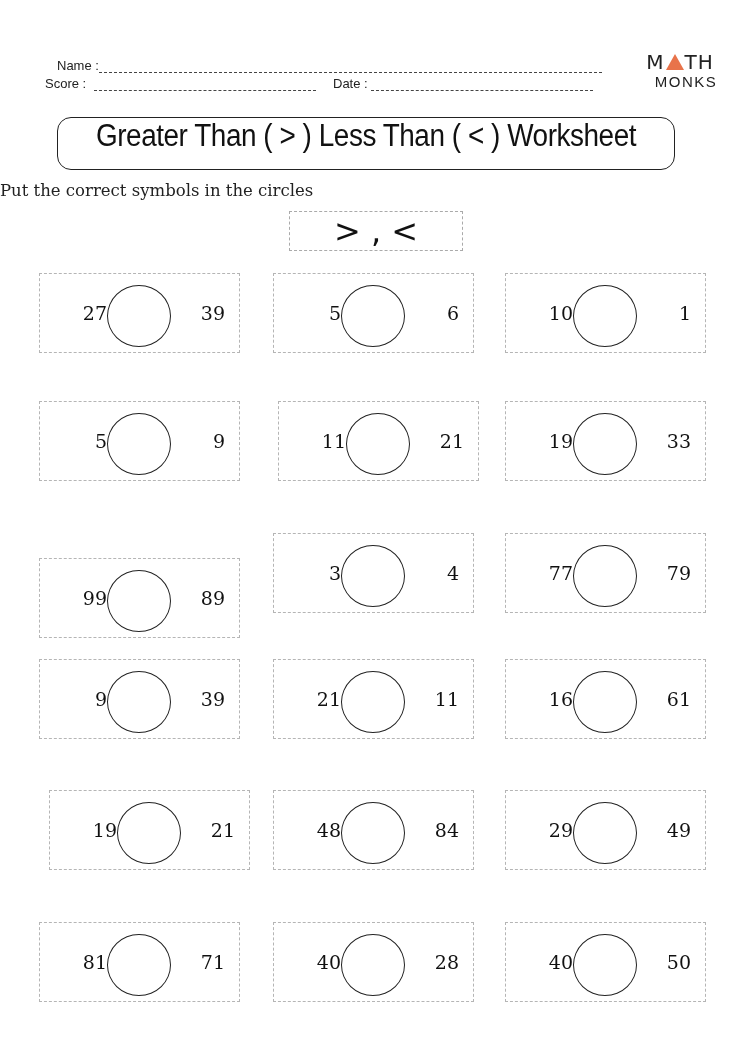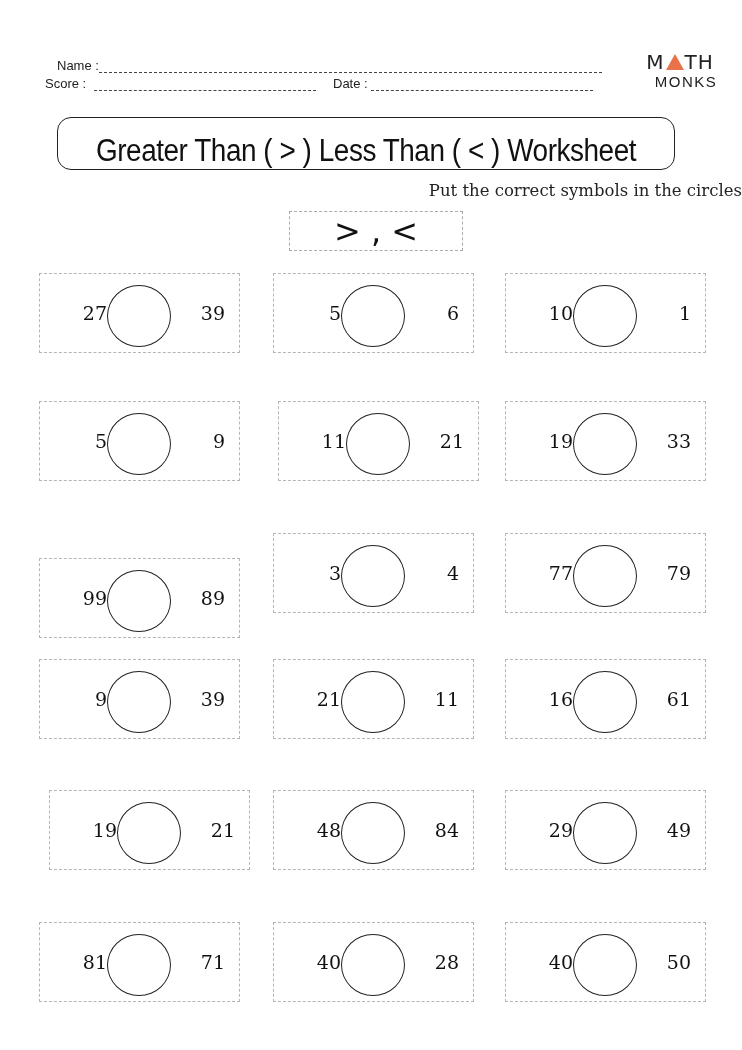--- a/index.html
+++ b/index.html
@@ -3,23 +3,23 @@
 <meta charset="utf-8">
 <style>
   html, body { margin:0; padding:0; background:#ffffff; }
   body { width:742px; height:1050px; position:relative; overflow:hidden; font-family:"Liberation Sans", sans-serif; color:#1a1a1a; }
   .hdr-line { position:absolute; font-size:13px; color:#222; font-family:"Liberation Sans", sans-serif; }
   .dash { display:inline-block; border-bottom:1px dashed #444; vertical-align:bottom; height:10px; }
   .logo { position:absolute; left:640px; top:52px; width:80px; text-align:center; }
   .logo-main { font-size:20px; letter-spacing:1px; color:#222; font-family:"DejaVu Sans", sans-serif; line-height:20px; display:flex; align-items:flex-end; justify-content:center; }
   .tri { width:0; height:0; border-left:9px solid transparent; border-right:9px solid transparent; border-bottom:16px solid #e8734a; margin:0 1px 2px 1px; }
   .logo-sub { font-size:15px; letter-spacing:1.5px; color:#222; margin-top:1px; padding-left:12px; }
-  .title-box { position:absolute; left:57px; top:117px; width:618px; height:53px; border:1.5px solid #222; border-radius:14px; box-sizing:border-box; display:flex; align-items:flex-end; justify-content:center; }
+  .title-box { position:absolute; left:57px; top:117px; width:618px; height:53px; border:1.5px solid #222; border-radius:14px; box-sizing:border-box; display:flex; align-items:flex-start; justify-content:center; }
   .title-text { font-family:"Liberation Sans", sans-serif; font-size:31px; letter-spacing:-0.5px; color:#111; transform:scaleX(0.9); white-space:nowrap; }
-  .subtitle { position:absolute; left:0; width:742px; top:181px; text-align:right; font-family:"DejaVu Serif", serif; font-size:16.5px; color:#222; }
+  .subtitle { position:absolute; left:0; width:742px; top:181px; text-align:left; font-family:"DejaVu Serif", serif; font-size:16.5px; color:#222; }
   .sym-box { position:absolute; left:289px; top:211px; width:174px; height:40px; border:1px dashed #aaa; box-sizing:border-box; display:flex; align-items:center; justify-content:center; font-size:32px; font-family:"DejaVu Sans", sans-serif; color:#111; }
   .cell { position:absolute; width:201px; height:80px; border:1px dashed #b5b5b5; box-sizing:border-box; }
   .num { position:absolute; top:0; height:78px; line-height:78px; font-family:"DejaVu Serif", serif; font-size:19px; color:#111; width:50px; text-align:right; }
   .num.left { left:17px; }
   .num.right { left:135px; }
   .circle { position:absolute; left:67px; top:11px; width:64px; height:62px; border:1.5px solid #222; border-radius:50%; box-sizing:border-box; background:#fff; }
 </style>
 </head>
 <body>
 

